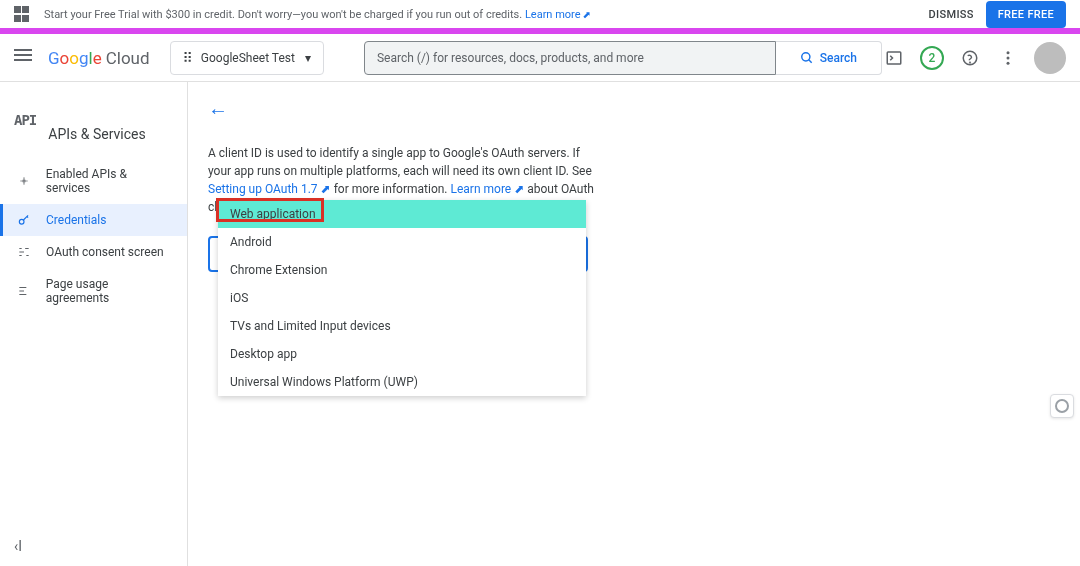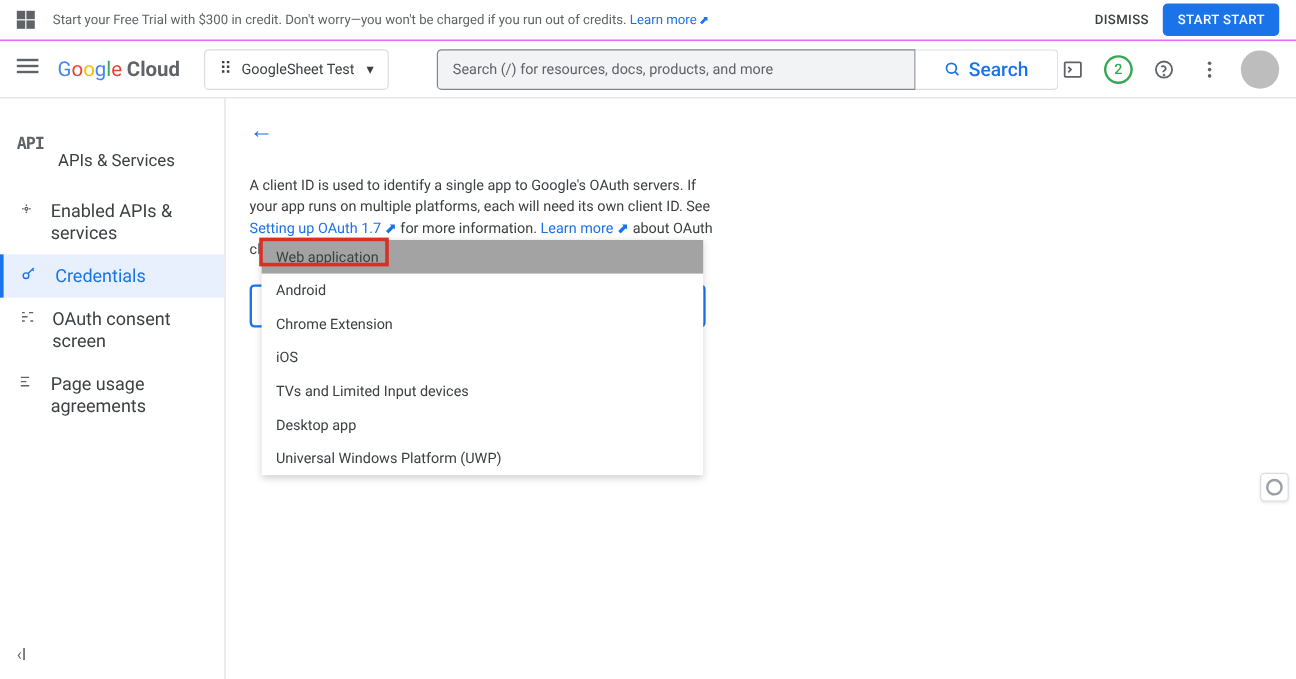--- a/index.html
+++ b/index.html
@@ -1,54 +1,54 @@
 <!DOCTYPE html>
 <html><head>
   <meta charset="utf-8">
   <style>
     * { margin: 0; padding: 0; box-sizing: border-box; font-family: 'Google Sans', Roboto, Arial, sans-serif; }
     body { width: 1080px; height: 566px; overflow: hidden; background: #fff; position: relative; }
     
     
-    .top-banner { height: 34px; border-bottom: 1px solid #d946ef; display: flex; align-items: center; padding: 0 14px; font-size: 11px; color: #5f6368; }
+    .top-banner { height: 34px; border-bottom: 6px solid #d946ef; display: flex; align-items: center; padding: 0 14px; font-size: 11px; color: #5f6368; }
     .gift-icon { width: 16px; height: 16px; margin-right: 14px; display: flex; flex-wrap: wrap; gap: 1px; }
     .gift-icon span { width: 7px; height: 7px; background: #5f6368; }
     .banner-text { flex: 1; }
     .banner-link { color: #1a73e8; text-decoration: none; }
     .ext-icon { font-size: 10px; margin-left: 2px; }
     .dismiss-btn { font-size: 11px; font-weight: 500; color: #3c4043; margin-right: 12px; cursor: pointer; letter-spacing: 0.3px; text-align: center; }
     .start-free-btn { background: #1a73e8; color: #fff; font-size: 11px; font-weight: 500; padding: 7px 12px; border-radius: 4px; cursor: pointer; letter-spacing: 0.3px; border: none; }
     
     
     .header { height: 48px; display: flex; align-items: center; padding: 0 14px; border-bottom: 1px solid #e0e0e0; }
     .menu-icon { width: 24px; height: 24px; cursor: pointer; margin-right: 10px; }
     .menu-icon div { width: 18px; height: 2px; background: #5f6368; margin: 3px 0; }
     .logo { font-size: 17px; display: flex; align-items: center; margin-right: 20px; }
     .logo .g1 { color: #4285F4; } .logo .g2 { color: #EA4335; } .logo .g3 { color: #FBBC05; }
     .logo .g4 { color: #4285F4; } .logo .g5 { color: #34A853; } .logo .g6 { color: #EA4335; }
-    .logo .cloud { color: #5f6368; margin-left: 4px; font-weight: 700; }
+    .logo .cloud { color: #5f6368; margin-left: 4px; font-weight: 400; }
     .project-selector { border: 1px solid #dadce0; border-radius: 4px; height: 34px; display: flex; align-items: center; padding: 0 12px; font-size: 12px; color: #3c4043; cursor: pointer; margin-right: 40px; }
     .project-dots { margin-right: 8px; font-size: 14px; }
     .project-arrow { margin-left: 10px; }
     .search-container { flex: 1; display: flex; max-width: 520px; height: 34px; }
     .search-input { flex: 1; border: 1px solid #80868b; border-radius: 4px 0 0 4px; padding: 0 12px; font-size: 12px; color: #5f6368; background: #f1f3f4; outline: none; }
     .search-input::placeholder { color: #5f6368; }
-    .search-btn { border: 1px solid #dadce0; border-left: none; border-radius: 0 4px 4px 0; padding: 0 24px; display: flex; align-items: center; font-size: 16px; color: #1a73e8; background: #fff; cursor: pointer; gap: 6px; font-weight: 500; }
+    .search-btn { border: 1px solid #dadce0; border-left: none; border-radius: 0 4px 4px 0; padding: 0 24px; display: flex; align-items: center; font-size: 12px; color: #1a73e8; background: #fff; cursor: pointer; gap: 6px; font-weight: 500; }
     .header-right { margin-left: auto; display: flex; align-items: center; gap: 14px; }
     .header-icon { width: 24px; height: 24px; cursor: pointer; color: #5f6368; display: flex; align-items: center; justify-content: center; }
     .badge-circle { width: 24px; height: 24px; border: 2px solid #34A853; border-radius: 50%; display: flex; align-items: center; justify-content: center; font-size: 12px; color: #34A853; font-weight: 500; }
     .avatar { width: 32px; height: 32px; border-radius: 50%; background: #bdbdbd; cursor: pointer; }
     
     
     .content-area { display: flex; height: calc(100% - 82px); }
     .sidebar { width: 188px; border-right: 1px solid #e0e0e0; padding-top: 10px; display: flex; flex-direction: column; }
     .sidebar-title-row { display: flex; align-items: center; padding: 6px 14px; margin-bottom: 10px; }
     .api-icon { font-family: monospace; font-size: 14px; font-weight: 700; color: #5f6368; margin-right: 12px; letter-spacing: -1px; }
     .sidebar-title { font-size: 14px; color: #3c4043; font-weight: 400; margin-top: 28px; }
-    .sidebar-item { display: flex; align-items: flex-start; padding: 9px 14px; font-size: 15px; color: #3c4043; cursor: pointer; }
+    .sidebar-item { display: flex; align-items: center; padding: 9px 14px; font-size: 12px; color: #3c4043; cursor: pointer; }
     .sidebar-item.active { background: #e8f0fe; color: #1a73e8; border-left: 3px solid #1a73e8; padding-left: 11px; }
     .sidebar-item .item-icon { width: 20px; margin-right: 12px; display: flex; justify-content: center; color: #5f6368; }
     .sidebar-item.active .item-icon { color: #1a73e8; }
     .sidebar-collapse { margin-top: auto; padding: 12px 14px; cursor: pointer; color: #5f6368; font-size: 14px; }
     
     
     .main { flex: 1; padding: 14px 20px; position: relative; }
     .page-header { display: flex; align-items: center; margin-bottom: 24px; }
     .back-arrow { color: #1a73e8; font-size: 20px; margin-right: 18px; cursor: pointer; }
     .page-title { font-size: 16px; color: #3c4043; }
@@ -56,21 +56,21 @@
     .description a { color: #1a73e8; text-decoration: none; }
     
     
     .dropdown-field { position: relative; width: 380px; }
     .dropdown-label { position: absolute; top: -7px; left: 10px; background: #fff; padding: 0 4px; font-size: 10px; color: #1a73e8; }
     .dropdown-box { border: 2px solid #1a73e8; border-radius: 4px; height: 36px; }
     
     
     .dropdown-menu { position: absolute; top: 200px; left: 218px; width: 368px; background: #fff; box-shadow: 0 2px 6px rgba(0,0,0,0.2); z-index: 10; }
     .dropdown-option { padding: 7px 12px; font-size: 12px; color: #3c4043; cursor: pointer; }
-    .dropdown-option.highlighted { background: #a3a3a3; }
+    .dropdown-option.highlighted { background: #5eead4; }
     .dropdown-option.annotated { position: relative; }
     .annotation-box { position: absolute; top: -2px; left: -2px; width: 108px; height: 24px; border: 3px solid #d93025; pointer-events: none; }
     
     
     .float-btn { position: absolute; right: 6px; top: 394px; width: 24px; height: 24px; background: #fff; border: 1px solid #dadce0; border-radius: 4px; display: flex; align-items: center; justify-content: center; cursor: pointer; box-shadow: 0 1px 3px rgba(0,0,0,0.1); }
     .float-circle { width: 14px; height: 14px; border: 2px solid #9aa0a6; border-radius: 50%; }
   </style>
 </head>
 <body>
 
@@ -81,21 +81,21 @@
       <span></span>
       <span></span>
   </div>
   <div class="banner-text">
     <span>Start your Free Trial with $300 in credit. Don't worry—you won't be charged if you run out of credits. </span>
     <a class="banner-link" href="#">
       <span>Learn more</span><span class="ext-icon">⬈</span>
     </a>
   </div>
   <span class="dismiss-btn">DISMISS</span>
-  <button class="start-free-btn">START START</button>
+  <button class="start-free-btn">FREE FREE</button>
 </div>
 
 <div class="header">
   <div class="menu-icon">
     <div></div>
       <div></div>
       <div></div>
   </div>
   <div class="logo">
     <span class="g1">G</span>

